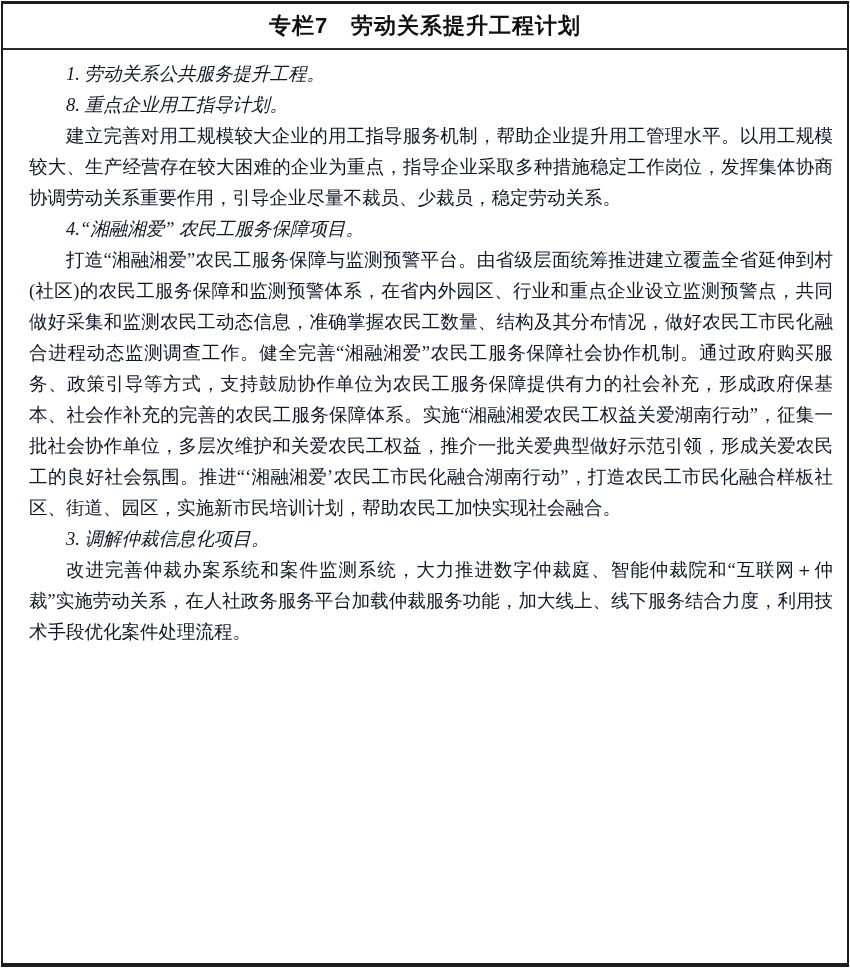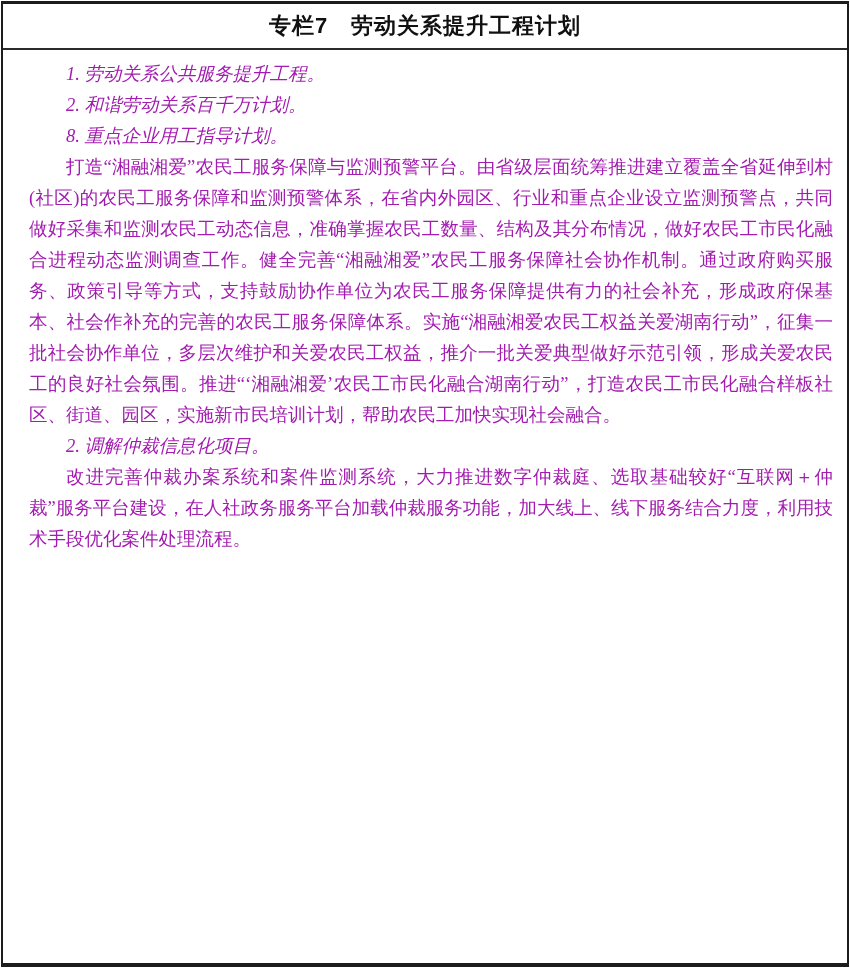--- a/index.html
+++ b/index.html
@@ -41,21 +41,21 @@
     letter-spacing: 1px;
     color: #101010;
   }
   .panel-body {
     flex: 1 1 auto;
     overflow: hidden;
     padding: 9px 14px 0 26px;
     font-family: "Liberation Serif", "DejaVu Serif", serif;
     font-size: 18.5px;
     line-height: 31px;
-    color: #a21caf;
+    color: #0f172a;
     text-align: justify;
   }
   .panel-body p {
     margin: 0;
     padding: 0;
     text-indent: 2em;
   }
   .item-heading {
     font-style: italic;
   }
@@ -64,23 +64,24 @@
 <body>
 
 <div class="page">
   <div class="panel">
     <div class="panel-header">
       <span>专栏7　劳动关系提升工程计划</span>
     </div>
     <div class="panel-body">
   <p class="item-heading">1. 劳动关系公共服务提升工程。</p>
 
-  <p class="item-heading">2. 和谐劳动关系百千万计划。</p>
 
   <p class="item-heading">8. 重点企业用工指导计划。</p>
+  <p class="item-body">建立完善对用工规模较大企业的用工指导服务机制，帮助企业提升用工管理水平。以用工规模较大、生产经营存在较大困难的企业为重点，指导企业采取多种措施稳定工作岗位，发挥集体协商协调劳动关系重要作用，引导企业尽量不裁员、少裁员，稳定劳动关系。</p>
 
+  <p class="item-heading">4.“湘融湘爱” 农民工服务保障项目。</p>
   <p class="item-body">打造“湘融湘爱”农民工服务保障与监测预警平台。由省级层面统筹推进建立覆盖全省延伸到村(社区)的农民工服务保障和监测预警体系，在省内外园区、行业和重点企业设立监测预警点，共同做好采集和监测农民工动态信息，准确掌握农民工数量、结构及其分布情况，做好农民工市民化融合进程动态监测调查工作。健全完善“湘融湘爱”农民工服务保障社会协作机制。通过政府购买服务、政策引导等方式，支持鼓励协作单位为农民工服务保障提供有力的社会补充，形成政府保基本、社会作补充的完善的农民工服务保障体系。实施“湘融湘爱农民工权益关爱湖南行动”，征集一批社会协作单位，多层次维护和关爱农民工权益，推介一批关爱典型做好示范引领，形成关爱农民工的良好社会氛围。推进“‘湘融湘爱’农民工市民化融合湖南行动”，打造农民工市民化融合样板社区、街道、园区，实施新市民培训计划，帮助农民工加快实现社会融合。</p>
 
-  <p class="item-heading">2. 调解仲裁信息化项目。</p>
-  <p class="item-body">改进完善仲裁办案系统和案件监测系统，大力推进数字仲裁庭、选取基础较好“互联网＋仲裁”服务平台建设，在人社政务服务平台加载仲裁服务功能，加大线上、线下服务结合力度，利用技术手段优化案件处理流程。</p>
+  <p class="item-heading">3. 调解仲裁信息化项目。</p>
+  <p class="item-body">改进完善仲裁办案系统和案件监测系统，大力推进数字仲裁庭、智能仲裁院和“互联网＋仲裁”实施劳动关系，在人社政务服务平台加载仲裁服务功能，加大线上、线下服务结合力度，利用技术手段优化案件处理流程。</p>
 </div>
   </div>
 </div>
 
 </body></html>

